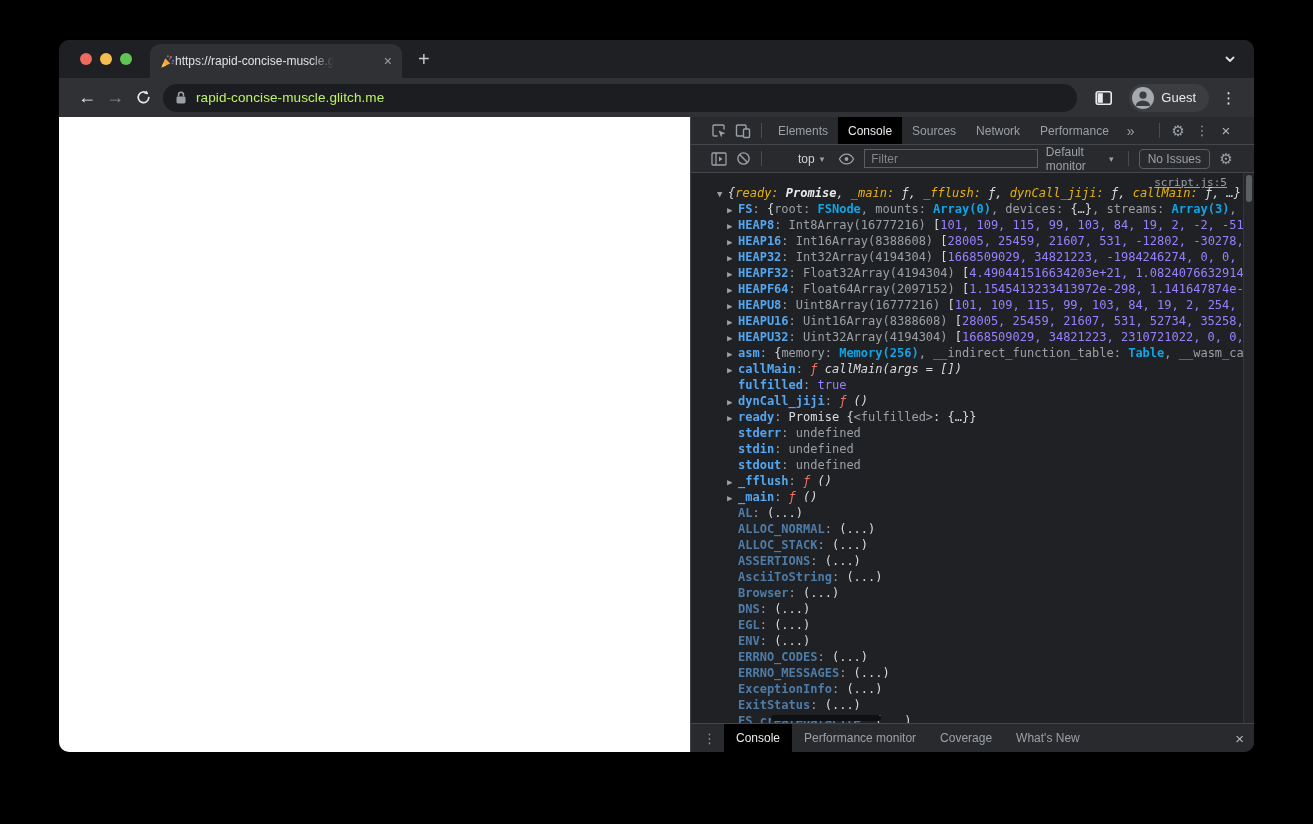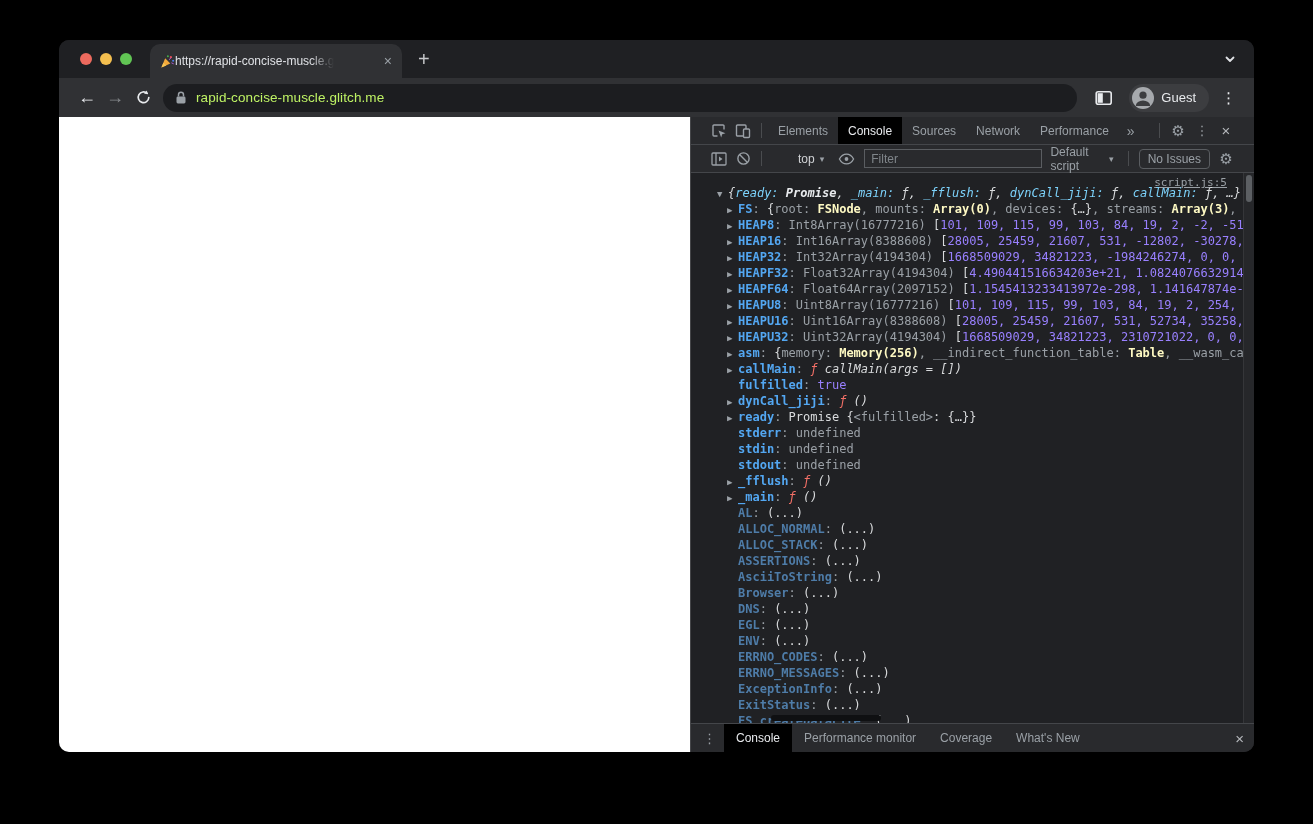--- a/index.html
+++ b/index.html
@@ -65,25 +65,25 @@
   .console { flex:1; position:relative; overflow:hidden; background:#202124;
              font-family:"DejaVu Sans Mono",monospace; font-size:12px; }
   .lines { position:absolute; left:0; top:12px; right:11px; }
   .crow { height:16px; line-height:16px; white-space:nowrap; overflow:hidden; padding-left:36px; }
   .crow.top { padding-left:26px; }
   .arr { display:inline-block; width:11px; color:#9aa0a6; font-size:9px; }
   .tk-k  { color:#53a7f2; font-weight:bold; }
   .tk-kd { color:#4e7ca8; font-weight:bold; }
   .tk-g  { color:#9aa0a6; }
   .tk-w  { color:#d9dbdd; }
-  .tk-b  { color:#fef9c3; font-weight:bold; }
+  .tk-b  { color:#0ea5e9; font-weight:bold; }
   .tk-n  { color:#9980ff; }
   .tk-fr { color:#f47067; font-style:italic; }
   .tk-iw { color:#d9dbdd; font-style:italic; }
-  .tk-ig { color:#7dd3fc; font-style:italic; }
+  .tk-ig { color:#eab308; font-style:italic; }
   .tk-ib { color:#e8eaed; font-weight:bold; font-style:italic; }
   .source-link { position:absolute; top:3px; right:27px; color:#9aa0a6; text-decoration:underline;
                  font-size:11px; font-family:"DejaVu Sans Mono",monospace; }
   .vscroll { position:absolute; right:0; top:0; bottom:0; width:11px; background:#26272a; border-left:1px solid #353639; }
   .vthumb { position:absolute; top:2px; left:2px; width:6px; height:27px; border-radius:3px; background:#5c5f63; }
   .hthumb { position:absolute; bottom:2px; left:80px; width:110px; height:6px; border-radius:3px; background:#0f1012; }
 
   
   .drawer { height:29px; background:#292a2d; border-top:1px solid #44464a; display:flex;
             align-items:center; padding:0 10px 0 4px; font-size:12px; color:#9aa0a6; flex:none; }
@@ -210,21 +210,21 @@
           </span>
           <span class="dt-icbtn" style="margin-left:4px;">
             <svg width="17" height="14" viewBox="0 0 18 14">
                 <path d="M1.5 7 C3.5 3.2 6 1.8 9 1.8 C12 1.8 14.5 3.2 16.5 7 C14.5 10.8 12 12.2 9 12.2 C6 12.2 3.5 10.8 1.5 7 Z" stroke="#9aa0a6" stroke-width="1.4" fill="none"></path>
                 <circle cx="9" cy="7" r="2" fill="#9aa0a6"></circle>
               </svg>
           </span>
           <input class="filter-input" placeholder="Filter" style="">
           <div class="dt-right">
             <span class="levels">
-              <span>Default script</span>
+              <span>Default monitor</span>
               <span class="caret">▾</span>
             </span>
             <span class="dt-div"></span>
             <span class="no-issues">No Issues</span>
             <span class="dt-icbtn glyph gear">⚙</span>
           </div>
         </div>
 
         <div class="console">
           <span class="source-link">script.js:5</span>

